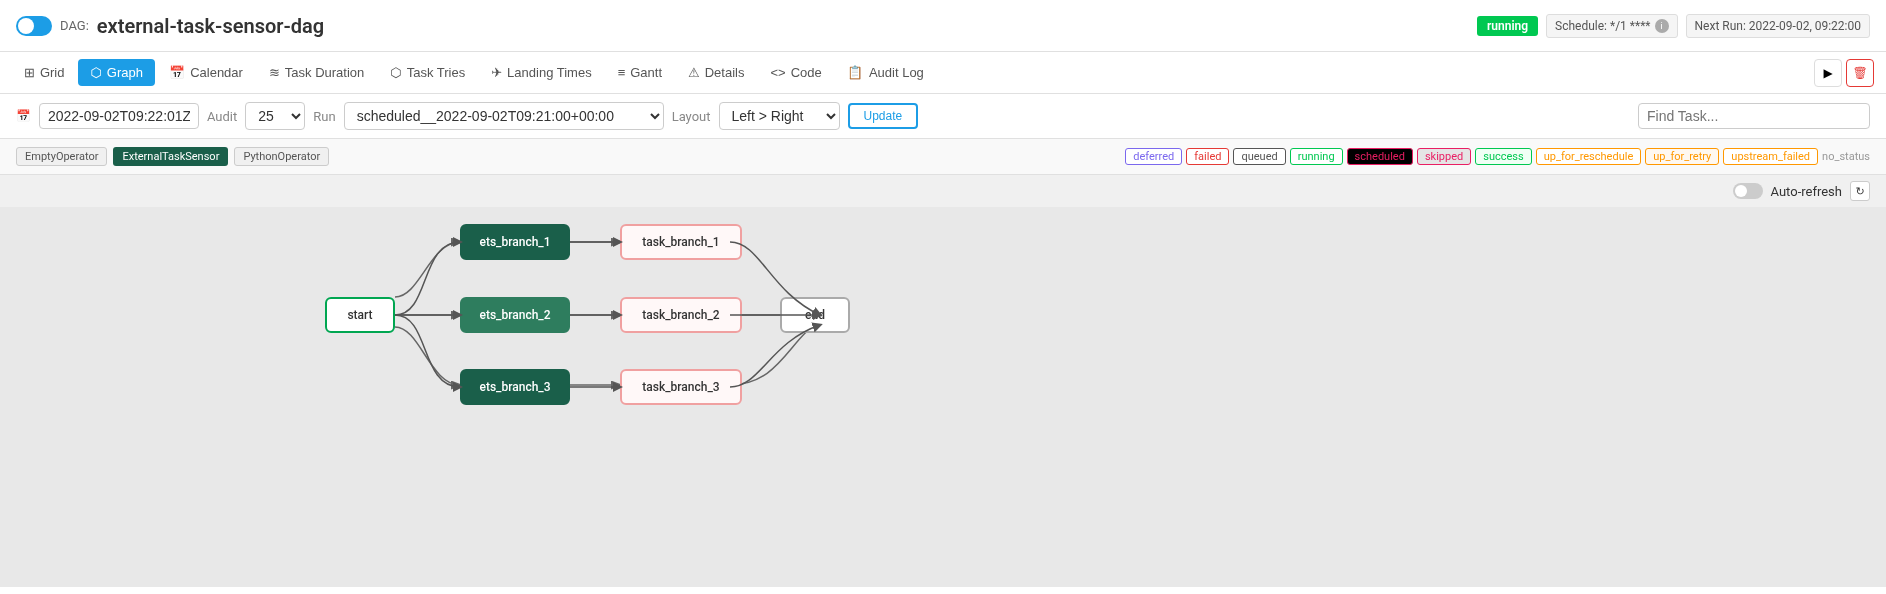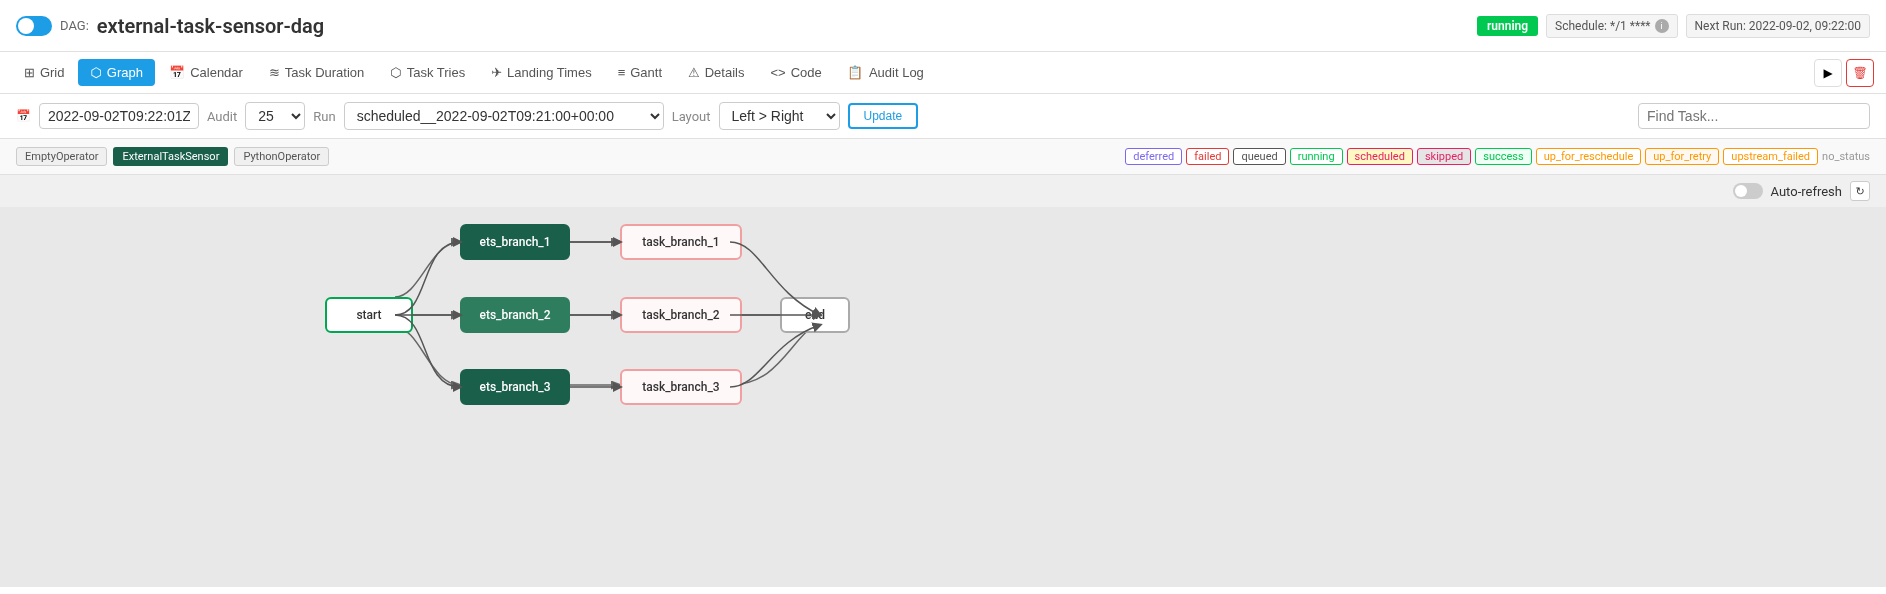--- a/index.html
+++ b/index.html
@@ -45,40 +45,40 @@
     .op-tag { padding: 2px 8px; border-radius: 3px; font-size: 11px; cursor: pointer; border: 1px solid transparent; }
     .op-tag-empty { background: #f0f0f0; border-color: #ccc; color: #555; }
     .op-tag-external { background: #1a5f4a; color: white; }
     .op-tag-python { background: #f0f0f0; border-color: #ccc; color: #555; }
     .status-legend { display: flex; align-items: center; gap: 4px; flex-wrap: wrap; }
     .status-badge { padding: 1px 7px; border-radius: 3px; font-size: 11px; border: 1px solid; cursor: pointer; }
     .s-deferred { color: #7b68ee; border-color: #7b68ee; background: white; }
     .s-failed { color: #e53935; border-color: #e53935; background: white; }
     .s-queued { color: #555; border-color: #555; background: white; }
     .s-running { color: #00c851; border-color: #00c851; background: white; }
-    .s-scheduled { color: #e91e63; border-color: #e91e63; background: #fef9c3; }
+    .s-scheduled { color: #e91e63; border-color: #e91e63; background: #000000; }
     .s-skipped { color: #e91e63; border-color: #e91e63; background: #e5e5e5; }
     .s-success { color: #00c851; border-color: #00c851; background: #f0fff5; }
     .s-up-for-reschedule { color: #ff9800; border-color: #ff9800; background: white; }
     .s-up-for-retry { color: #ff9800; border-color: #ff9800; background: #fff8f0; }
     .s-upstream-failed { color: #ff9800; border-color: #ff9800; background: white; }
     .s-no-status { color: #999; font-size: 11px; }
 
     
     .autorefresh-bar { display: flex; align-items: center; justify-content: flex-end; padding: 6px 16px; background: #f0f0f0; gap: 8px; }
     .toggle-small { width: 30px; height: 16px; background: #ccc; border-radius: 8px; position: relative; cursor: pointer; }
     .toggle-small::after { content: ''; position: absolute; width: 12px; height: 12px; background: white; border-radius: 50%; top: 2px; left: 2px; }
     .refresh-icon { width: 20px; height: 20px; border: 1px solid #ccc; border-radius: 3px; background: white; cursor: pointer; display: flex; align-items: center; justify-content: center; font-size: 11px; }
 
     
     .graph-area { background: #e8e8e8; flex: 1; position: relative; min-height: 380px; overflow: hidden; }
     
     
     .node { position: absolute; border-radius: 6px; display: flex; align-items: center; justify-content: center; font-size: 12px; font-weight: 500; cursor: pointer; }
-    .node-start { background: white; border: 2px solid #00a651; color: #333; width: 88px; height: 36px; }
+    .node-start { background: white; border: 2px solid #00a651; color: #333; width: 70px; height: 36px; }
     .node-ets-dark { background: #1a5f4a; border: 2px solid #1a5f4a; color: white; width: 110px; height: 36px; }
     .node-ets-medium { background: #2e7d5e; border: 2px solid #2e7d5e; color: white; width: 110px; height: 36px; }
     .node-task-light { background: #fff8f8; border: 2px solid #f0a0a0; color: #333; width: 122px; height: 36px; }
     .node-end { background: white; border: 2px solid #aaa; color: #333; width: 70px; height: 36px; }
     
     svg.graph-svg { position: absolute; top: 0; left: 0; width: 100%; height: 100%; pointer-events: none; }
   </style>
 </head>
 <body>
 

